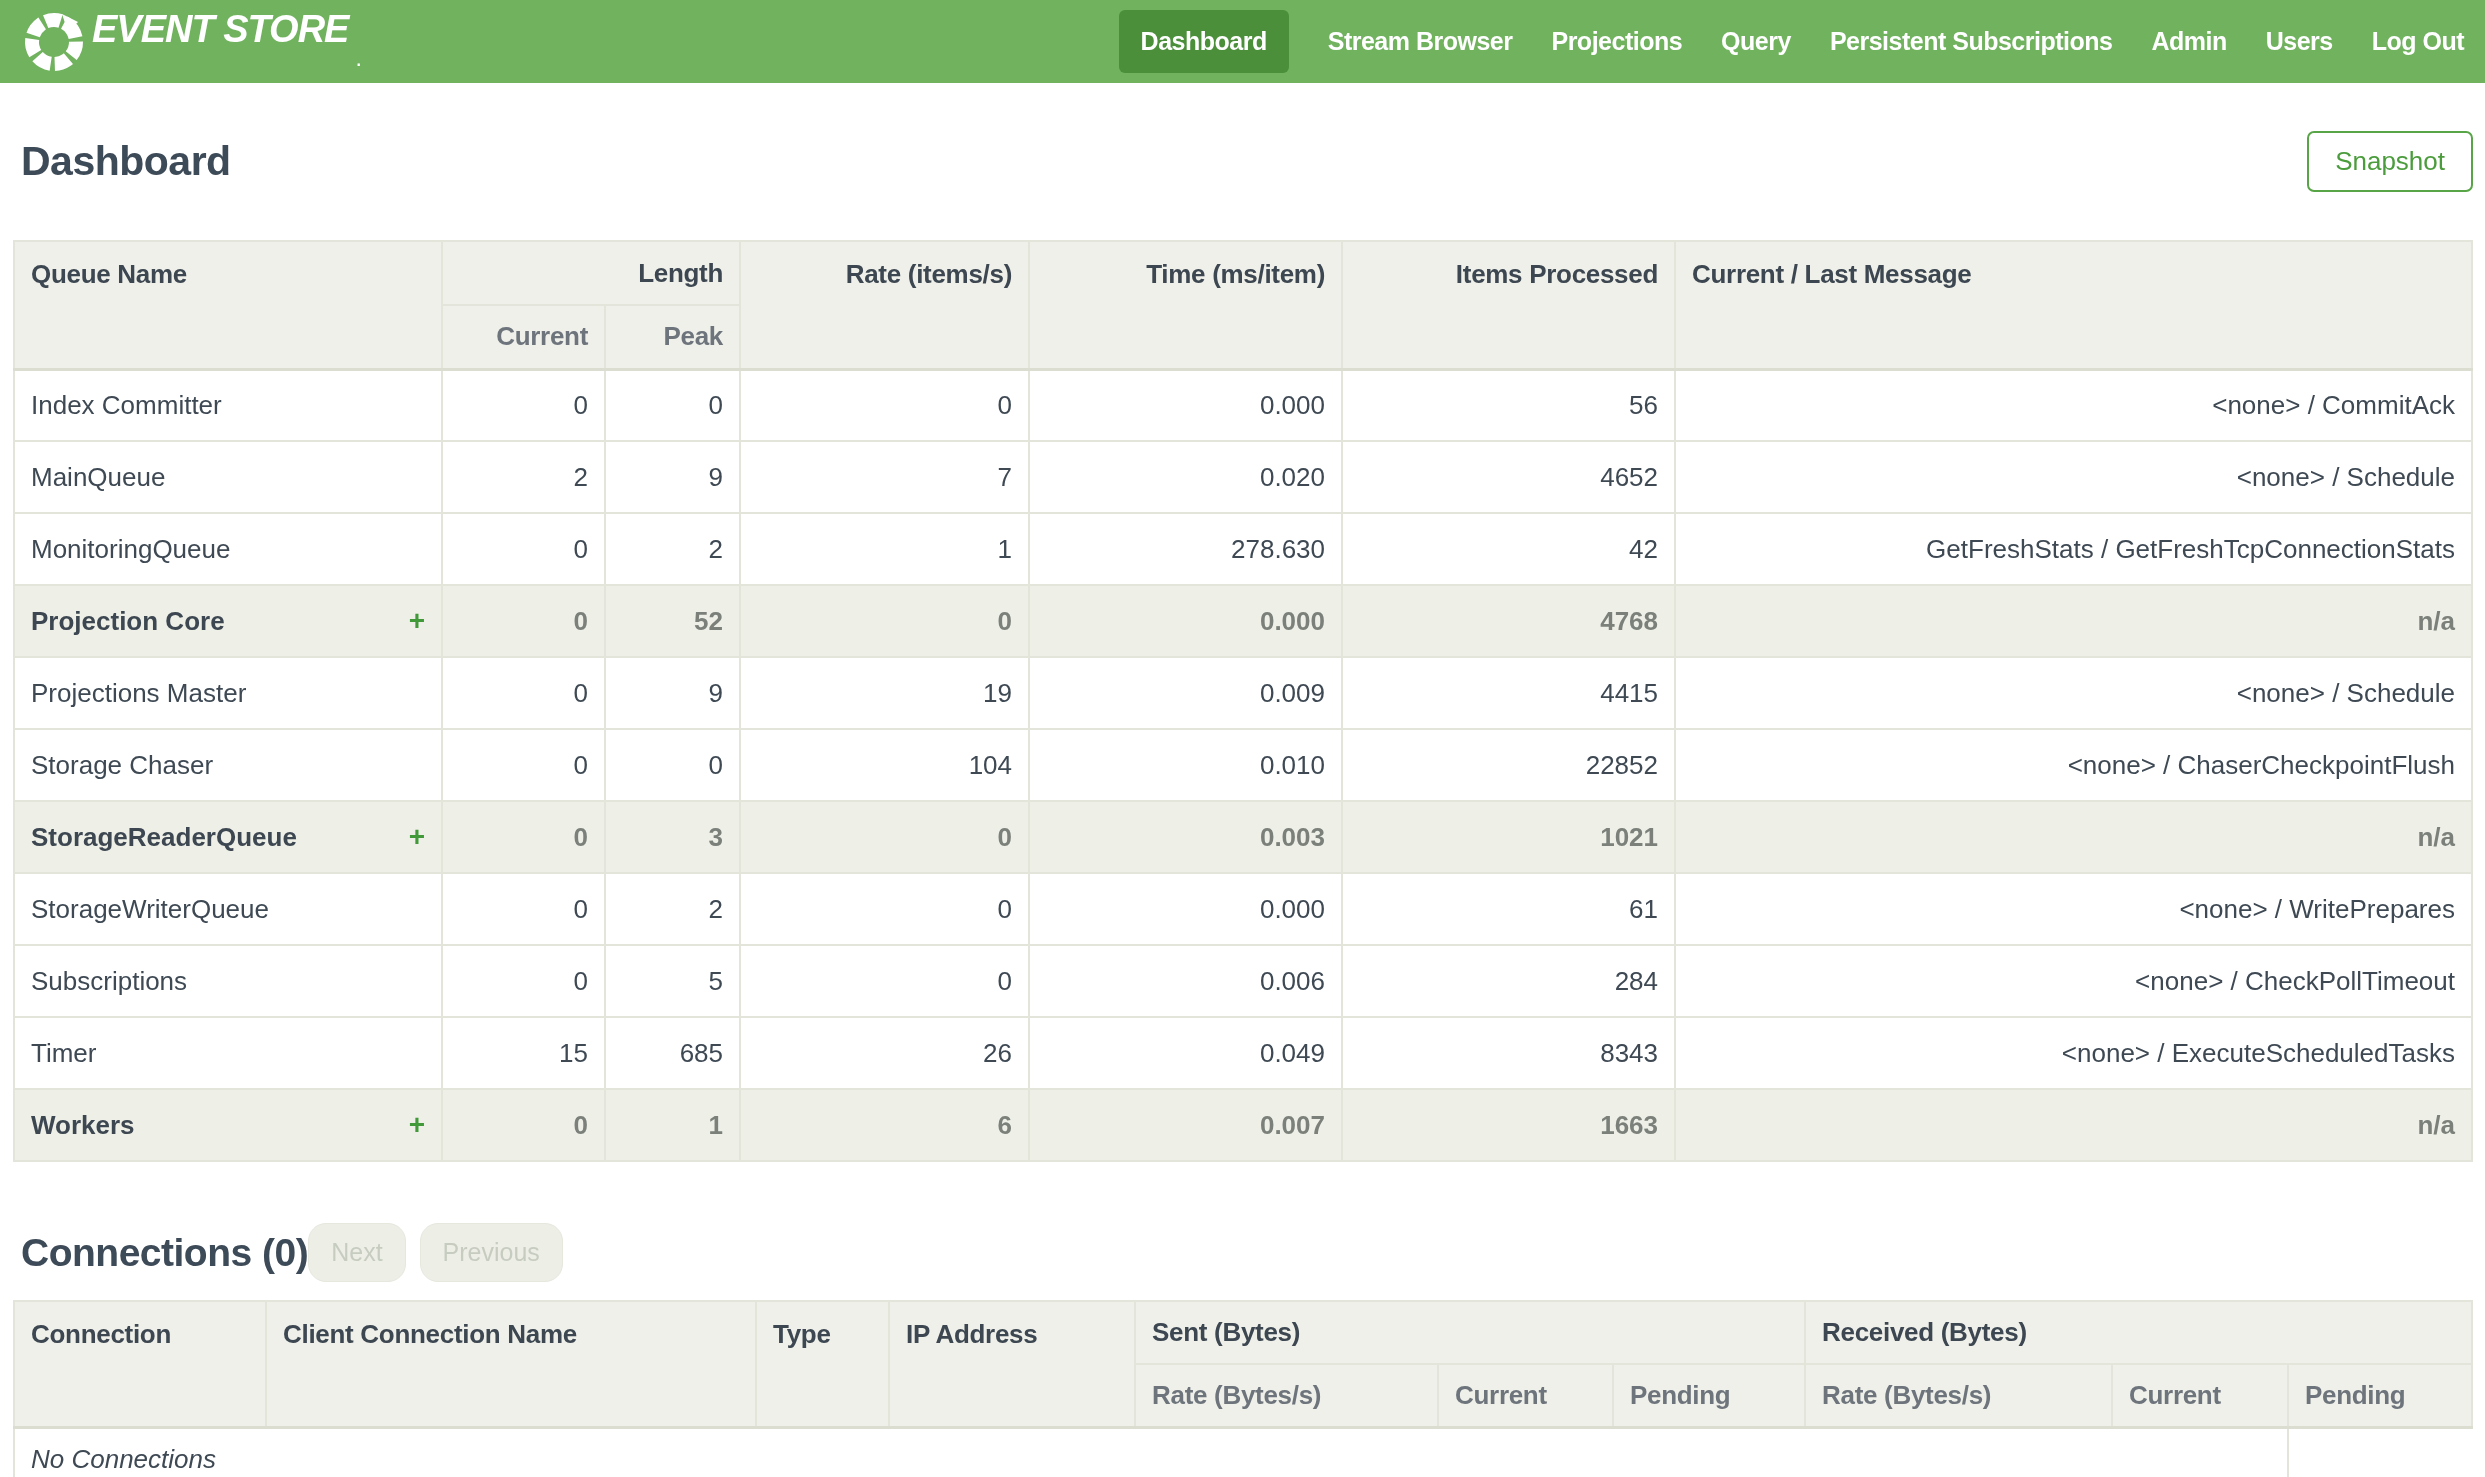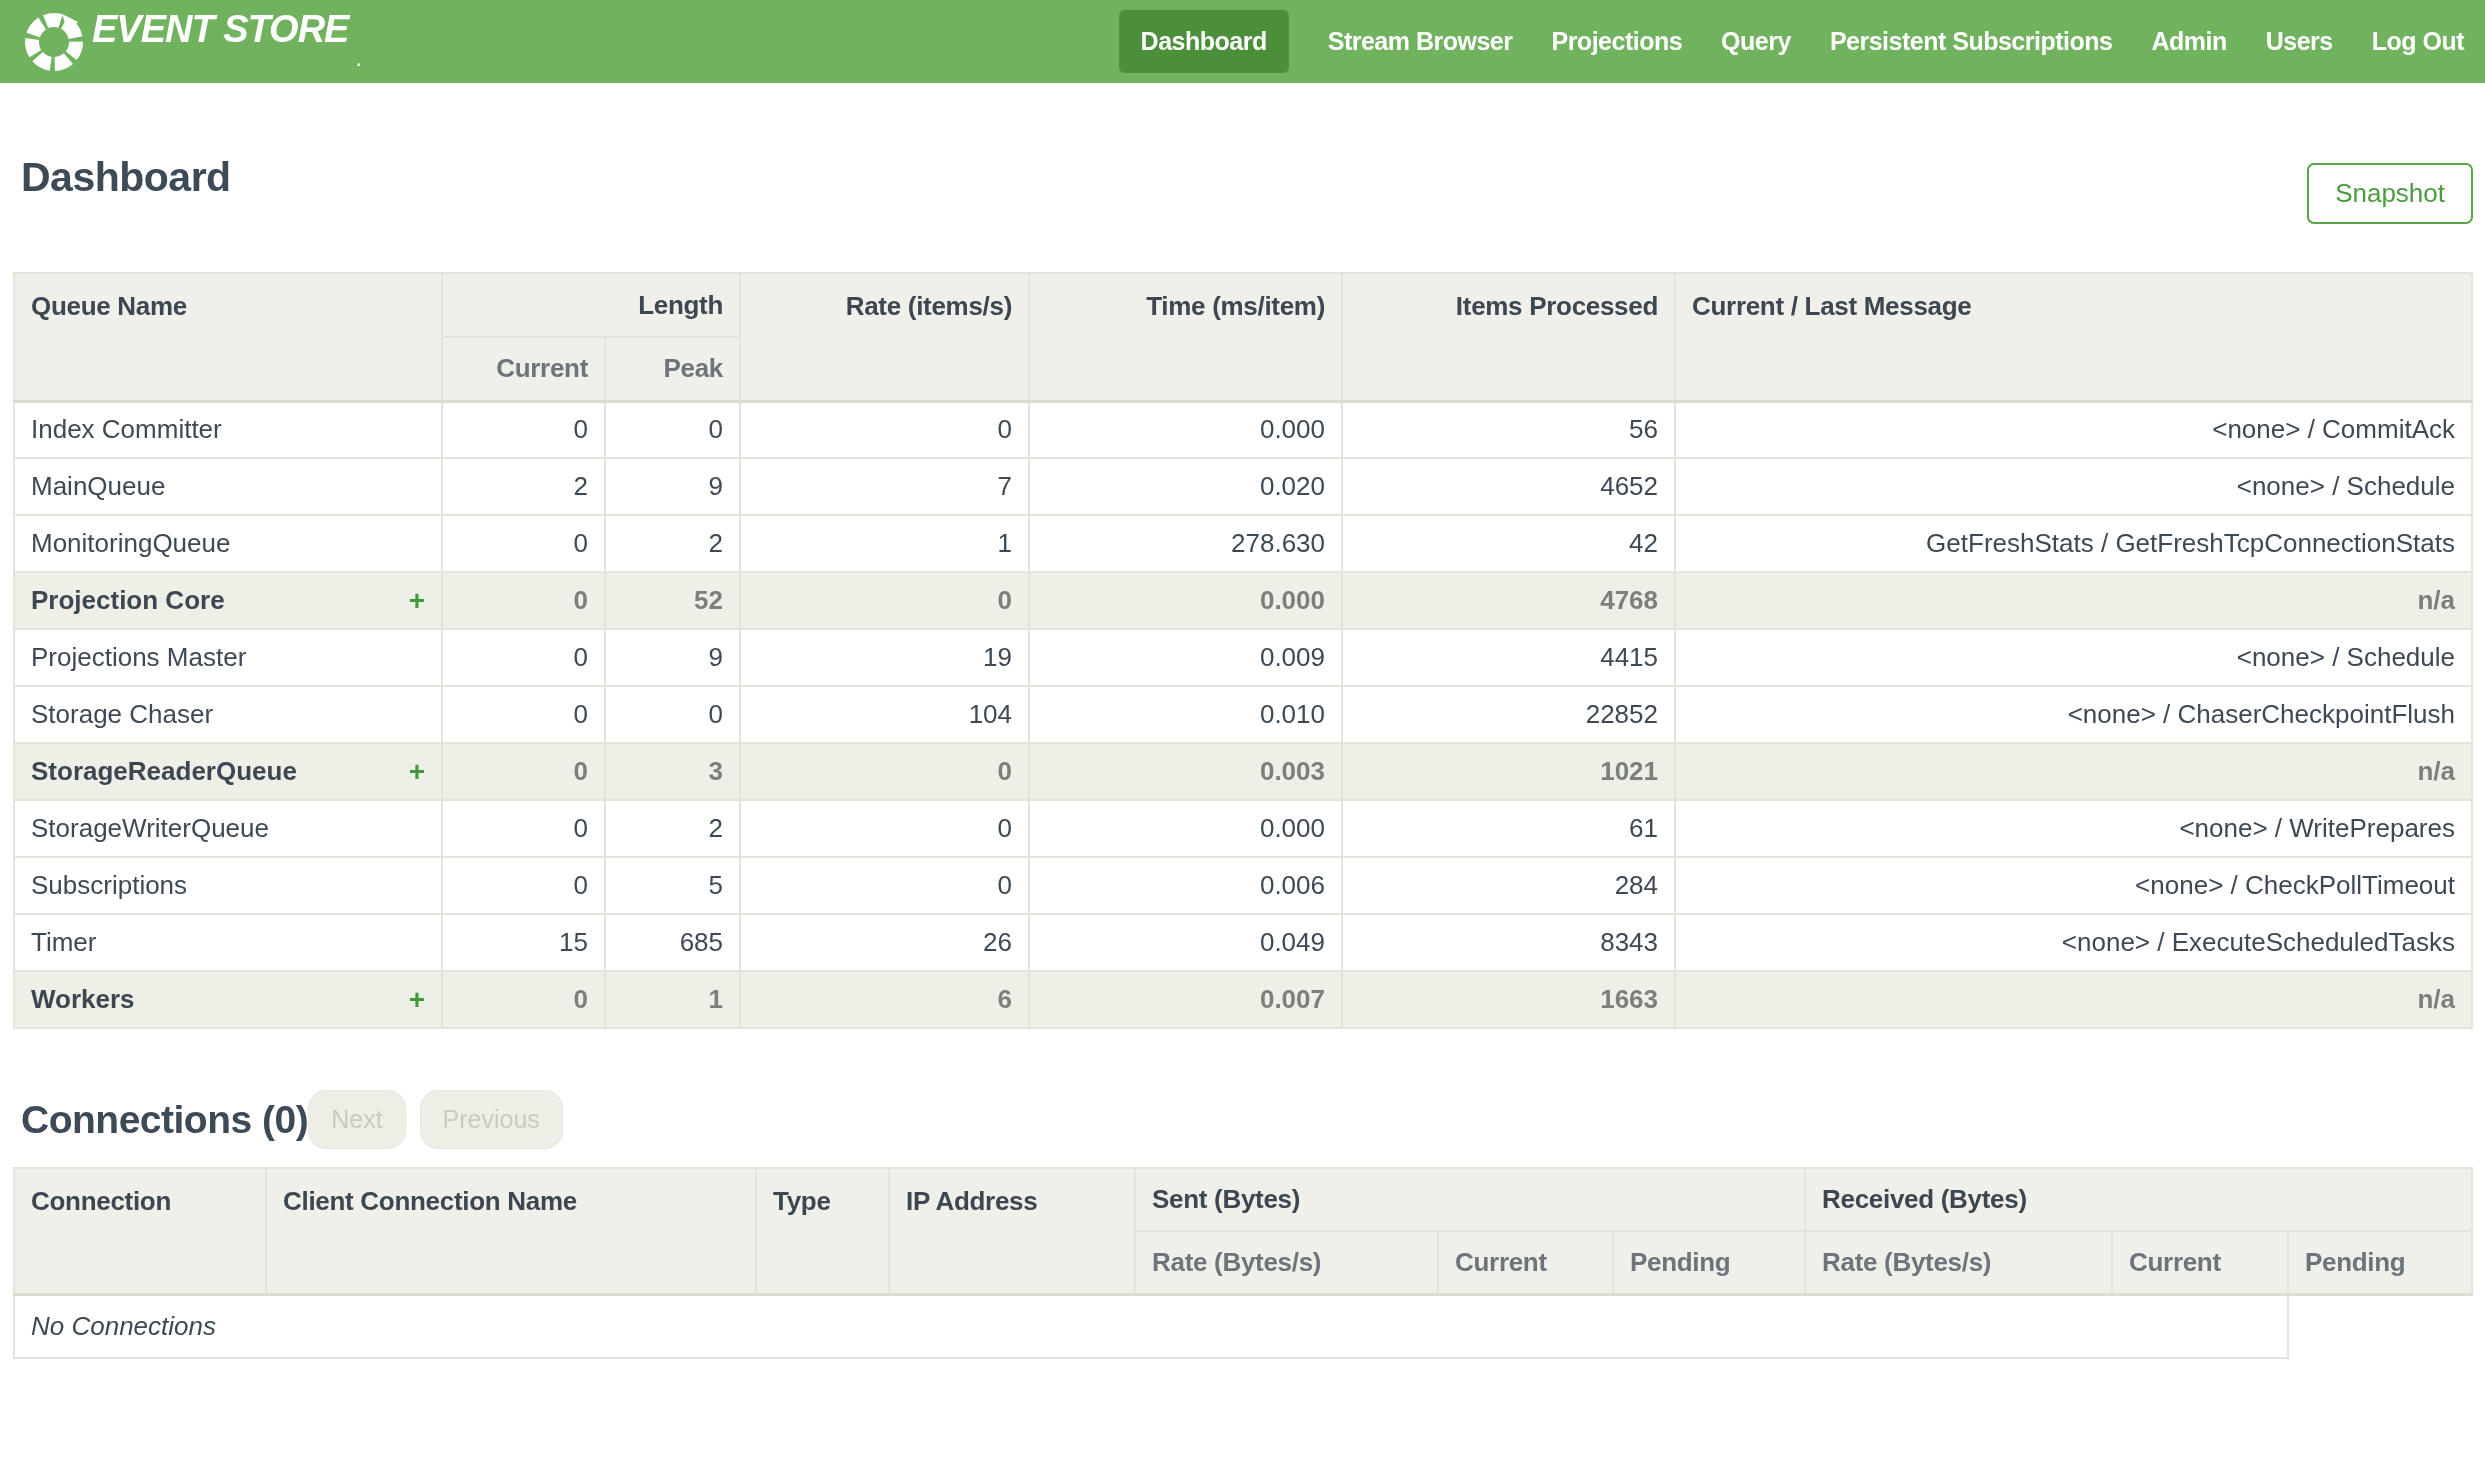--- a/index.html
+++ b/index.html
@@ -76,21 +76,20 @@
   }
   .btn-snapshot {
     background: #ffffff;
     border: 2px solid #57a546;
     color: #4b9c3c;
     font-size: 26px;
     font-family: "Liberation Sans", sans-serif;
     padding: 13px 26px;
     border-radius: 7px;
     cursor: pointer;
-    margin-top: 32px;
   }
 
   
   table {
     border-collapse: collapse;
     table-layout: fixed;
     width: 100%;
   }
   th, td {
     border: 2px solid #e3e5da;
@@ -107,21 +106,21 @@
   thead tr { height: 64px; }
   .vtop { vertical-align: top; padding-top: 15px; line-height: 34px; }
   .num { text-align: right; }
   .sub-th {
     font-weight: 700;
     color: #6d747c;
   }
   thead .head-bottom { border-bottom: 3px solid #dbddd1; }
 
   
-  .queue-table tbody tr { height: 57px; background: #ffffff; }
+  .queue-table tbody tr { height: 72px; background: #ffffff; }
   .queue-table tbody td { color: #3e4954; }
   .queue-table tbody tr.group-row { background: #eef0e8; }
   .queue-table tbody tr.group-row td { font-weight: 700; color: #7b817a; }
   .queue-table tbody tr.group-row td.qname { color: #3d4751; }
   td.qname .qname-wrap {
     display: flex;
     justify-content: space-between;
     align-items: center;
     gap: 12px;
   }

